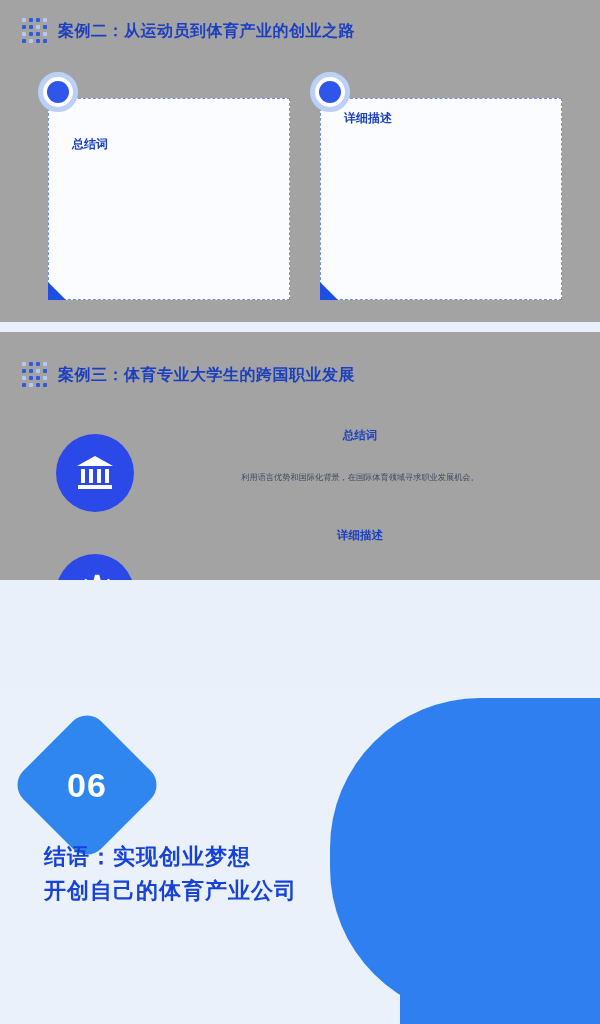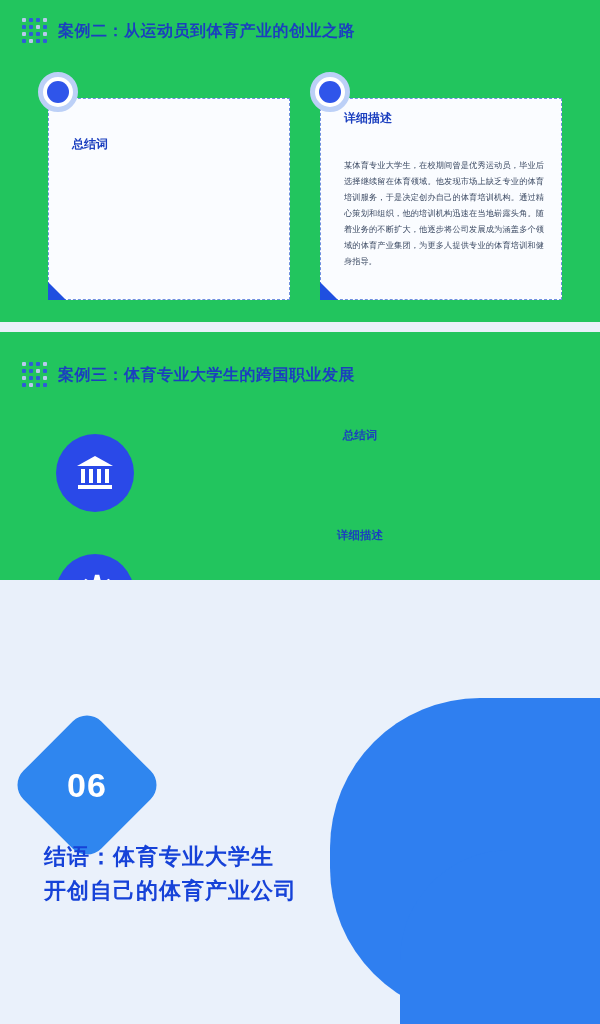--- a/index.html
+++ b/index.html
@@ -19,21 +19,21 @@
     height: 1024px;
     position: relative;
     background: #e9f0fa;
   }
 
   
   .slide {
     position: absolute;
     left: 0;
     width: 600px;
-    background: #22c55e;
+    background: #a3a3a3;
     overflow: hidden;
   }
 
   
   .sec-head {
     display: flex;
     align-items: center;
     gap: 10px;
   }
   .dotgrid {
@@ -236,21 +236,20 @@
       <div class="corner"></div>
     </div>
     <div class="bubble" style="left:38px; top:72px;"></div>
     <div class="blk-title" style="left:72px; top:136px;">总结词</div>
 
     <div class="dashbox" style="left:320px; top:98px; width:240px; height:200px;">
       <div class="corner"></div>
     </div>
     <div class="bubble" style="left:310px; top:72px;"></div>
     <div class="blk-title" style="left:344px; top:110px;">详细描述</div>
-    <div class="blk-body" style="left:344px; top:158px; width:200px;">某体育专业大学生，在校期间曾是优秀运动员，毕业后选择继续留在体育领域。他发现市场上缺乏专业的体育培训服务，于是决定创办自己的体育培训机构。通过精心策划和组织，他的培训机构迅速在当地崭露头角。随着业务的不断扩大，他逐步将公司发展成为涵盖多个领域的体育产业集团，为更多人提供专业的体育培训和健身指导。</div>
   </div>
 
   <div class="gap" style="top:322px;"></div>
 
   <div class="slide" id="slide2">
 
     <div class="sec-head" style="position:absolute; left:22px; top:30px;">
       <div class="dotgrid">
         <i class="pale"></i>
           <i></i>
@@ -286,33 +285,34 @@
     <div class="circle-icon" style="left:56px; top:222px;">
       <svg width="42" height="42" viewBox="0 0 44 44" aria-hidden="true">
         <g fill="#ffffff">
           <path d="M22 3 l4.5 0 1.3 5.2 4 1.7 4.5-2.9 3.2 3.2 -2.9 4.5 1.7 4 5.2 1.3 0 4.5 -5.2 1.3 -1.7 4 2.9 4.5 -3.2 3.2 -4.5-2.9 -4 1.7 -1.3 5.2 -4.5 0 -1.3-5.2 -4-1.7 -4.5 2.9 -3.2-3.2 2.9-4.5 -1.7-4 -5.2-1.3 0-4.5 5.2-1.3 1.7-4 -2.9-4.5 3.2-3.2 4.5 2.9 4-1.7z"></path>
         </g>
         <circle cx="22" cy="22" r="7" fill="#2a49e8"></circle>
       </svg>
     </div>
 
     <div class="c-title" style="left:180px; top:96px;">总结词</div>
+    <div class="c-body" style="left:180px; top:138px; text-align:center;">利用语言优势和国际化背景，在国际体育领域寻求职业发展机会。</div>
 
     <div class="c-title" style="left:180px; top:196px;">详细描述</div>
   </div>
 
   <div class="gap" style="top:680px;"></div>
 
   <div class="slide" id="slide3">
     <div class="blue-blob"></div>
     <div class="blue-blob2"></div>
 
     <div class="num-badge">
       <span>06</span>
     </div>
 
     <div class="closing-title">
-      <div>结语：体育专业大学生</div>
+      <div>结语：实现创业梦想</div>
       <div>开创自己的体育产业公司</div>
     </div>
   </div>
 
 </div>
 
 </body></html>

